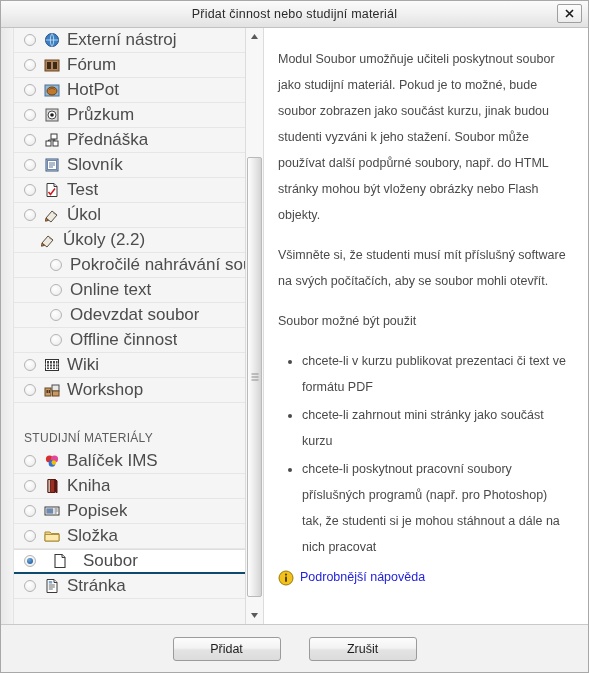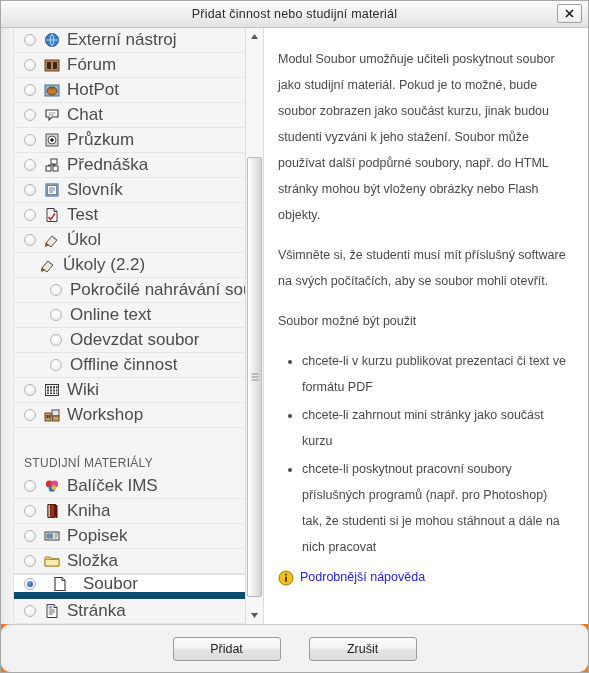--- a/index.html
+++ b/index.html
@@ -79,21 +79,21 @@
     border-bottom: 1px solid #e6e6e6;
     padding-left: 10px;
     box-sizing: border-box;
     background: #f5f5f5;
     cursor: pointer;
     position: relative;
   }
   li.item.selected {
     background: #ffffff;
     border-top: 1px solid #dedede;
-    border-bottom: 7px solid #0c4a6e;
+    border-bottom: 2px solid #0c4a6e;
     gap: 8px;
   }
   li.item.sub { padding-left: 36px; }
   li.item.group { padding-left: 26px; border-bottom: 1px solid #e6e6e6; }
 
   .radio {
     width: 12px; height: 12px;
     border-radius: 50%;
     border: 1px solid #b4b4b4;
     background: radial-gradient(circle at 40% 35%, #ffffff 0%, #f2f2f2 60%, #e4e4e4 100%);
@@ -220,21 +220,20 @@
   
   #footer {
     height: 47px;
     min-height: 47px;
     background: #f2f2f2;
     border-top: 1px solid #c9c9c9;
     display: flex;
     align-items: center;
     justify-content: center;
     gap: 28px;
-    border-radius: 9px;
   }
   .btn {
     width: 108px;
     height: 24px;
     font-size: 12.5px;
     color: #1d1d1d;
     background: linear-gradient(to bottom, #fcfcfc 0%, #f3f3f3 45%, #e3e3e3 55%, #dcdcdc 100%);
     border: 1px solid #9b9b9b;
     border-radius: 3px;
     cursor: pointer;
@@ -280,28 +279,20 @@
             <span class="lbl">Fórum</span>
           </li>
           <li class="item">
             <span class="radio"></span>
             <span class="ico"><svg width="16" height="16" viewBox="0 0 16 16">
                 <rect x="1" y="3" width="14" height="11" fill="#8fb8d8" stroke="#4a6f90"></rect>
                 <ellipse cx="8" cy="9" rx="5" ry="4" fill="#c0782f" stroke="#6f410f"></ellipse>
                 <path d="M5 8c1-2 5-2 6 0" stroke="#8a5420" fill="none"></path>
               </svg></span>
             <span class="lbl">HotPot</span>
-          </li>
-          <li class="item">
-            <span class="radio"></span>
-            <span class="ico"><svg width="16" height="16" viewBox="0 0 16 16">
-                <path d="M2 3h12v7H8l-3 3v-3H2z" fill="#ffffff" stroke="#3c3c3c" stroke-width="1.1"></path>
-                <path d="M4.5 6h7M4.5 8h5" stroke="#8a8a8a" stroke-width="0.9"></path>
-              </svg></span>
-            <span class="lbl">Chat</span>
           </li>
           <li class="item">
             <span class="radio"></span>
             <span class="ico"><svg width="16" height="16" viewBox="0 0 16 16">
                 <rect x="2" y="2" width="12" height="12" fill="#d8d8d8" stroke="#5a5a5a"></rect>
                 <circle cx="8" cy="8" r="4" fill="#ffffff" stroke="#4a4a4a"></circle>
                 <circle cx="8" cy="8" r="1.8" fill="#1c1c1c"></circle>
               </svg></span>
             <span class="lbl">Průzkum</span>
           </li>

